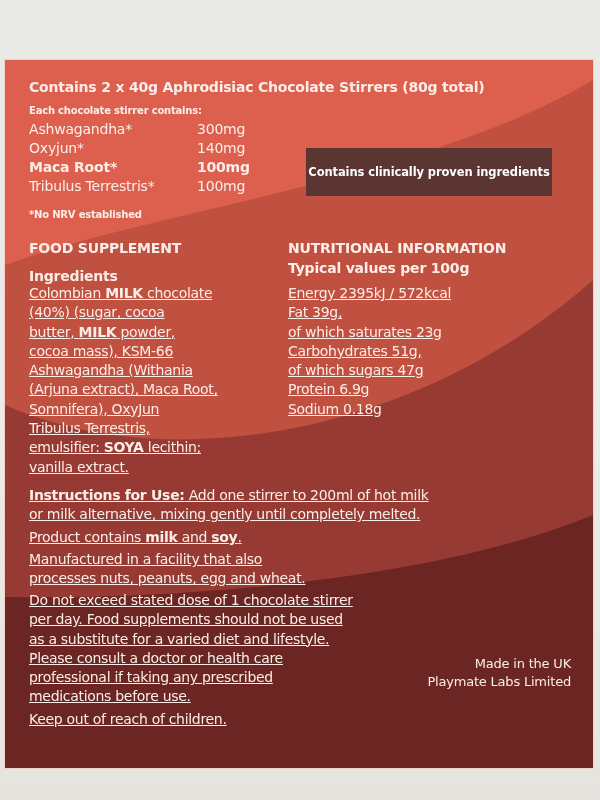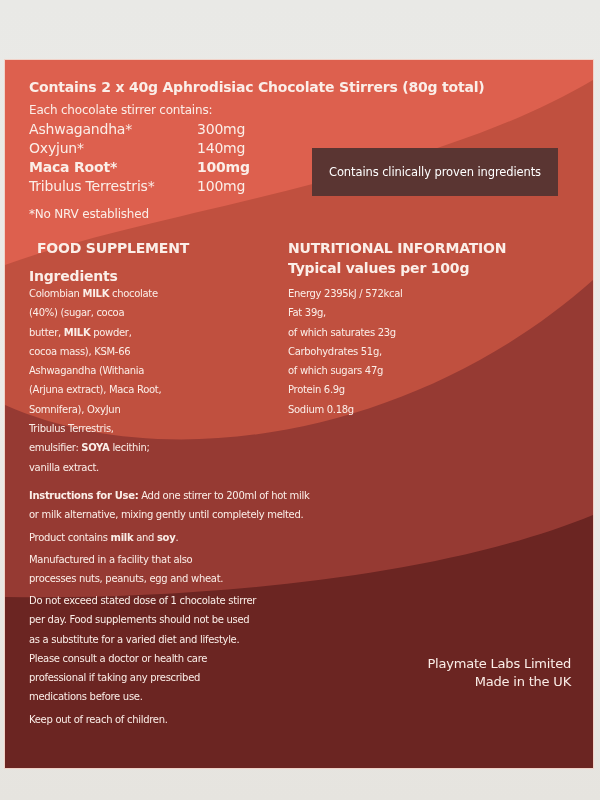--- a/index.html
+++ b/index.html
@@ -11,30 +11,30 @@
     }
     .panel {
       position: absolute; left: 5px; top: 60px; width: 588px; height: 708px;
       background: #dd604e; overflow: hidden;
       box-shadow: 0 0 0 1px #f1d2c8;
     }
     .panel svg.waves { position: absolute; left: 0; top: 0; width: 588px; height: 708px; }
     .content { position: absolute; left: 0; top: 0; width: 588px; height: 738px; color: #fbeee8; }
     .abs { position: absolute; white-space: nowrap; }
     .title { font-weight: bold; font-size: 14px; letter-spacing: -0.2px; }
-    .line { font-size: 12px; letter-spacing: -0.2px; line-height: 19px; }
+    .line { font-size: 10px; letter-spacing: -0.2px; line-height: 19px; font-weight: bold; }
     .ing-row { position: absolute; left: 24px; font-size: 14px; letter-spacing: -0.2px; }
     .ing-row .amt { position: absolute; left: 168px; }
     .badge {
       position: absolute; left: 301px; top: 88px; width: 246px; height: 48px;
       background: #5a3532; display: flex; align-items: center; justify-content: center;
-      color: #fff; font-weight: normal; font-size: 11.5px; letter-spacing: -0.1px; margin-left: 6px;
+      color: #fff; font-weight: bold; font-size: 11.5px; letter-spacing: -0.1px;
     }
     .h { font-weight: bold; font-size: 14px; letter-spacing: -0.2px; }
-    .block { position: absolute; font-size: 10px; letter-spacing: -0.3px; line-height: 19.3px; }
+    .block { position: absolute; font-size: 14px; letter-spacing: -0.3px; line-height: 19.3px; text-decoration: underline; }
     .block .l { white-space: nowrap; display: block; }
     b { font-weight: bold; }
     .made { position: absolute; right: 22px; top: 595px; text-align: right; font-size: 13px; line-height: 18px; letter-spacing: -0.2px; }
   </style>
 </head>
 <body>
 
 <div class="panel">
   <svg class="waves" viewBox="0 0 588 708" preserveAspectRatio="none">
     <path d="M0 205 C 150 150, 420 120, 588 20 L588 708 L0 708 Z" fill="#c0503f"></path>
@@ -62,21 +62,21 @@
     <div class="ing-row" style="top:118px;">
       <span>Tribulus Terrestris*</span>
       <span class="amt">100mg</span>
     </div>
     <div class="abs line" style="left:24px; top:145px;">*No NRV established</div>
 
     <div class="badge">
       <span>Contains clinically proven ingredients</span>
     </div>
 
-    <div class="abs h" style="left:32px; top:180px;">FOOD SUPPLEMENT</div>
+    <div class="abs h" style="left:24px; top:180px;">FOOD SUPPLEMENT</div>
     <div class="abs h" style="left:24px; top:208px;">Ingredients</div>
     <div class="block" style="left:24px; top:224px;">
       <span class="l"><span>Colombian </span><b>MILK</b><span> chocolate</span></span>
       <span class="l"><span>(40%) (sugar, cocoa</span></span>
       <span class="l"><span>butter, </span><b>MILK</b><span> powder,</span></span>
       <span class="l"><span>cocoa mass), KSM-66</span></span>
       <span class="l"><span>Ashwagandha (Withania</span></span>
       <span class="l"><span>(Arjuna extract), Maca Root,</span></span>
       <span class="l"><span>Somnifera), OxyJun</span></span>
       <span class="l"><span>Tribulus Terrestris,</span></span>
@@ -113,17 +113,17 @@
       <span class="l">as a substitute for a varied diet and lifestyle.</span>
       <span class="l">Please consult a doctor or health care</span>
       <span class="l">professional if taking any prescribed</span>
       <span class="l">medications before use.</span>
     </div>
     <div class="block" style="left:24px; top:650px;">
       <span class="l">Keep out of reach of children.</span>
     </div>
 
     <div class="made">
+      <div>Made in the UK</div>
       <div>Playmate Labs Limited</div>
-      <div>Made in the UK</div>
     </div>
   </div>
 </div>
 
 </body></html>

